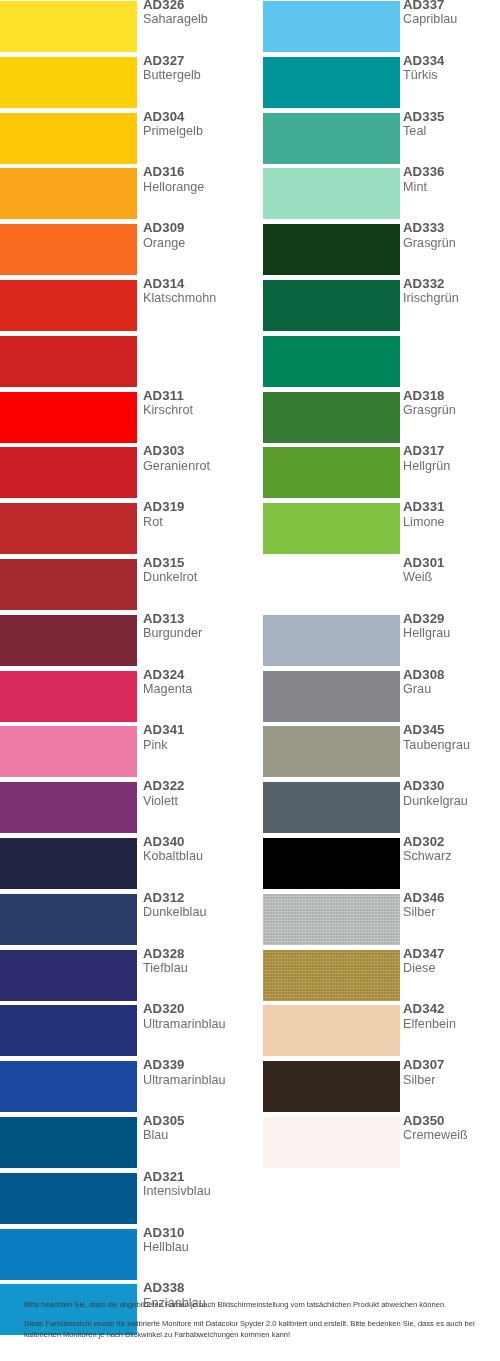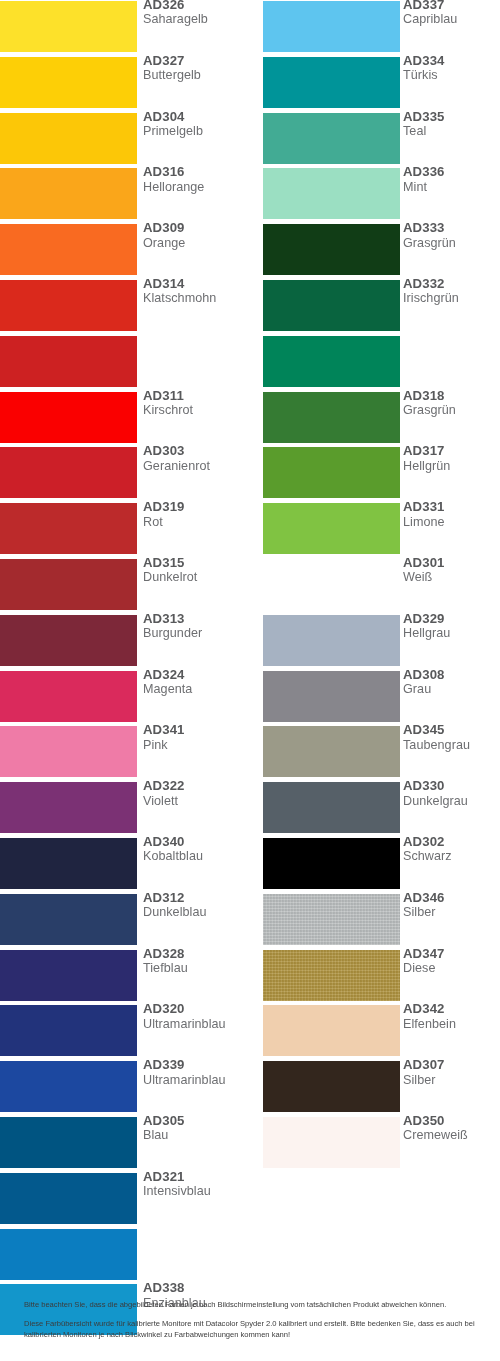--- a/index.html
+++ b/index.html
@@ -242,20 +242,24 @@
       </div>
       <div class="row">
         <div class="swatch" style="background-color: rgb(3, 89, 141);"></div>
         <div class="labels">
           <div class="code">AD321</div>
           <div class="name">Intensivblau</div>
         </div>
       </div>
       <div class="row">
         <div class="swatch" style="background-color: rgb(11, 125, 192);"></div>
+        <div class="labels">
+          <div class="code">AD310</div>
+          <div class="name">Hellblau</div>
+        </div>
       </div>
       <div class="row">
         <div class="swatch" style="background-color: rgb(19, 150, 203);"></div>
         <div class="labels">
           <div class="code">AD338</div>
           <div class="name">Enzianblau</div>
         </div>
       </div>
     </div>
   <div class="col col-right">

